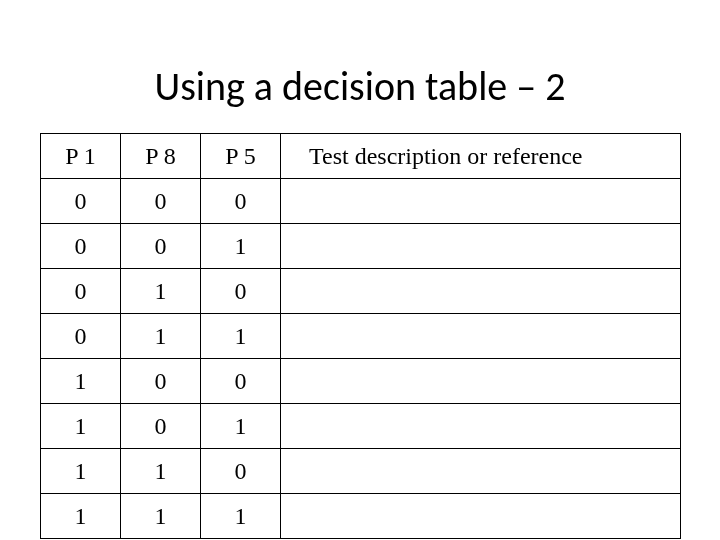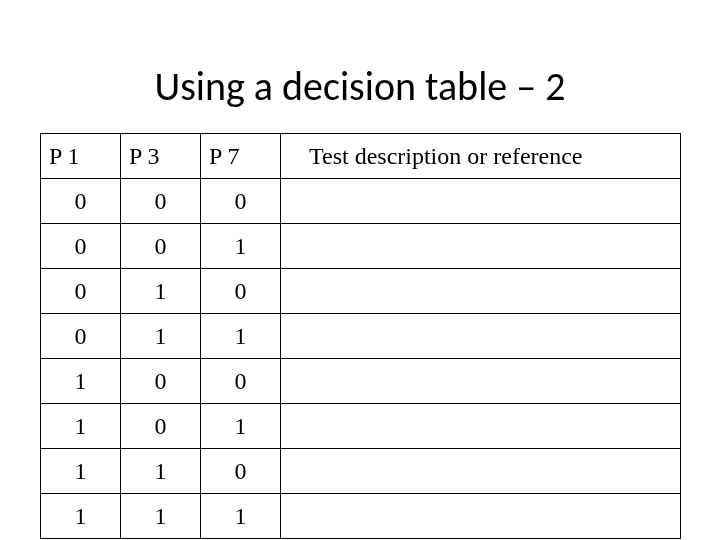--- a/index.html
+++ b/index.html
@@ -35,43 +35,43 @@
     border: 1.5px solid #000000;
     font-family: "Times New Roman", Times, serif;
     font-size: 24px;
     font-weight: 400;
     padding: 6px 8px;
     height: 32px;
     vertical-align: middle;
   }
   table.decision col.pcol { width: 80px; }
   table.decision col.desccol { width: 400px; }
-  table.decision th { text-align: left; }
+  table.decision th { text-align: center; }
   table.decision td.p { text-align: center; }
   table.decision th.desc,
   table.decision td.desc { text-align: left; padding-left: 28px; }
 </style>
 </head>
 <body>
 
 <div class="slide">
   <h1 class="title">Using a decision table – 2</h1>
 
   <table class="decision">
     <colgroup>
       <col class="pcol">
         <col class="pcol">
         <col class="pcol">
         <col class="desccol">
     </colgroup>
     <thead>
       <tr>
         <th>P 1</th>
-        <th>P 3</th>
-        <th>P 7</th>
+        <th>P 8</th>
+        <th>P 5</th>
         <th class="desc">Test description or reference</th>
       </tr>
     </thead>
     <tbody>
       <tr>
         <td class="p">0</td>
         <td class="p">0</td>
         <td class="p">0</td>
         <td class="desc"></td>
       </tr>

